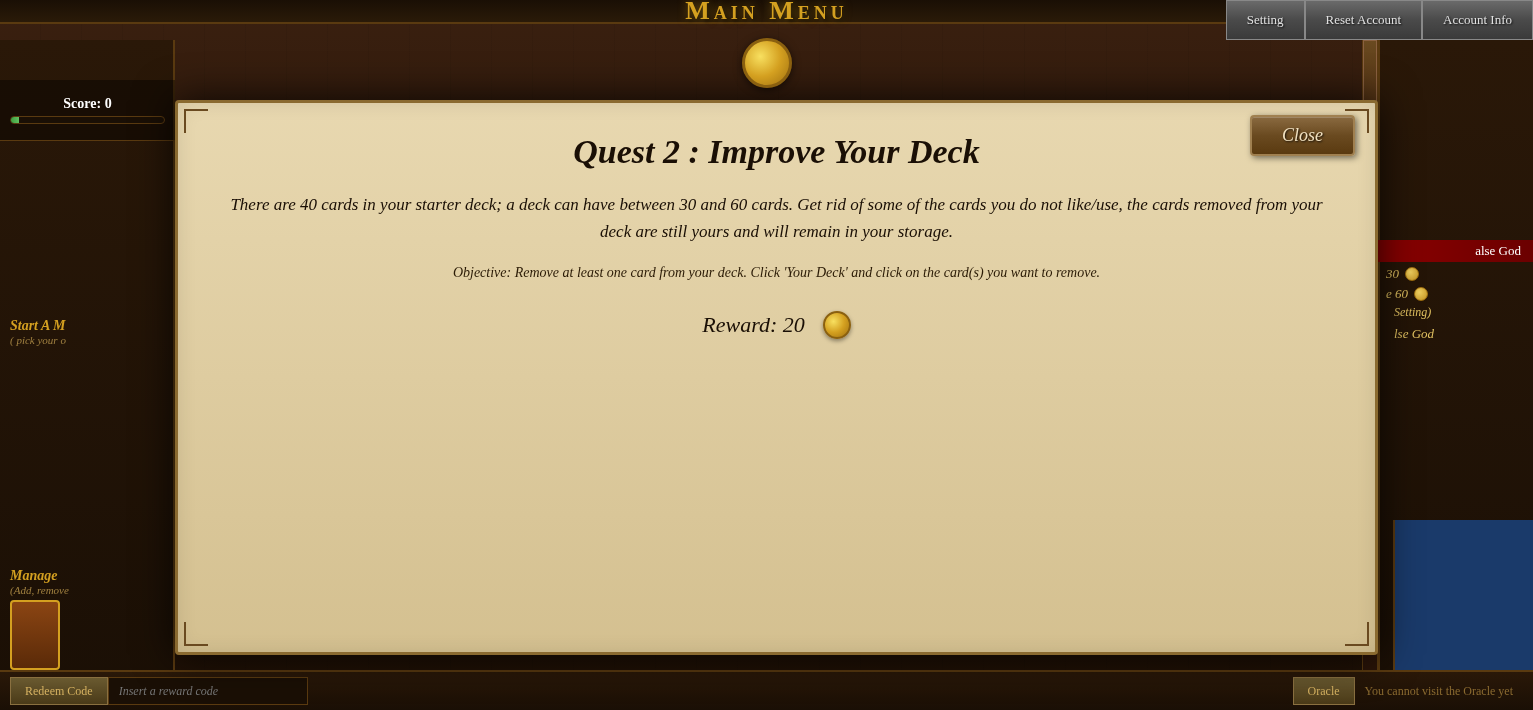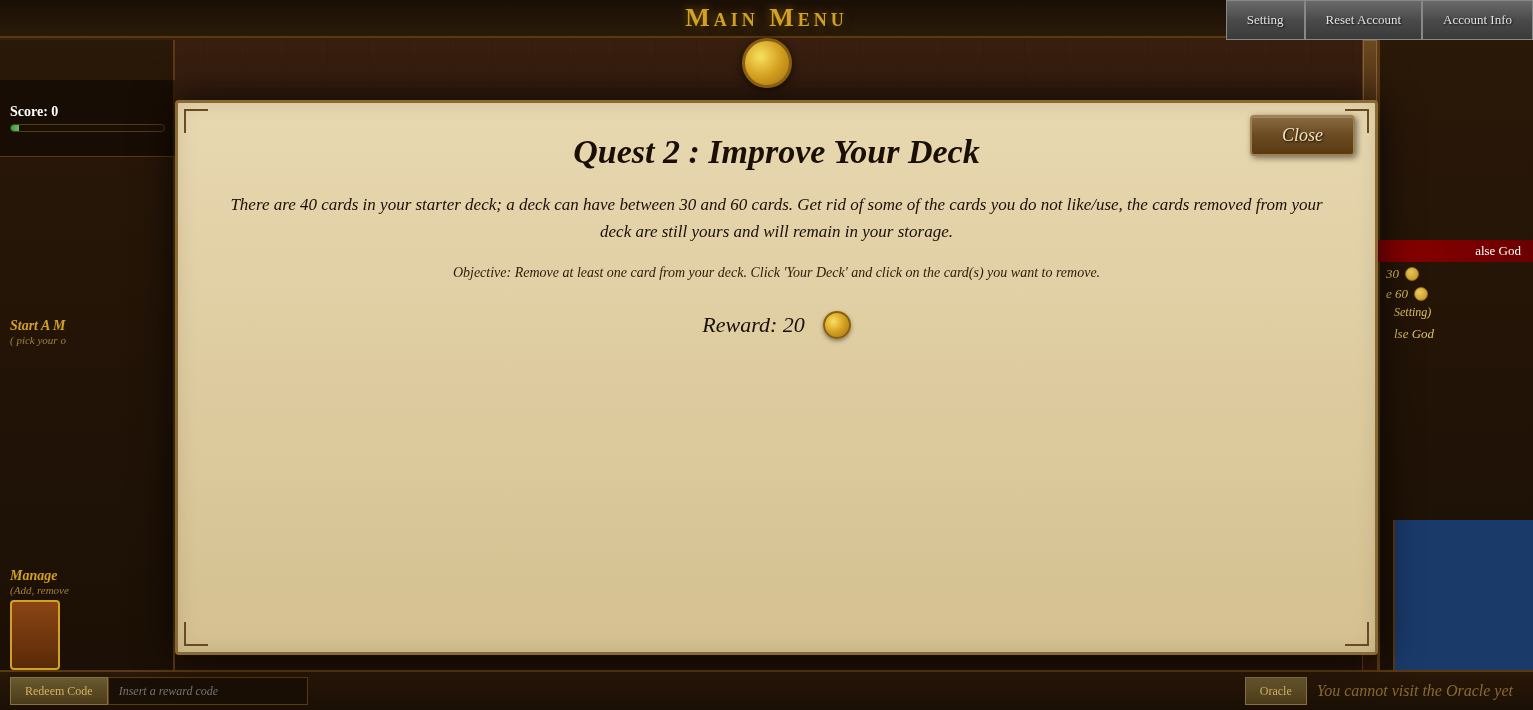--- a/index.html
+++ b/index.html
@@ -27,21 +27,21 @@
         ),
         linear-gradient(180deg, #3a2010 0%, #2a1608 40%, #1e1005 100%);
     }
 
     
     .top-bar {
       position: absolute;
       top: 0;
       left: 0;
       right: 0;
-      height: 38px;
+      height: 24px;
       background: linear-gradient(180deg, #1a0f05 0%, #2a1a08 100%);
       border-bottom: 2px solid #5a3a10;
       display: flex;
       align-items: center;
       justify-content: center;
     }
 
     .main-menu-title {
       color: #d4a020;
       font-size: 26px;
@@ -83,23 +83,24 @@
       bottom: 0;
       background: linear-gradient(180deg, #2a1808 0%, #1a0f05 100%);
       border-right: 2px solid #5a3a10;
     }
 
     .score-bar {
       position: absolute;
       top: 40px;
       left: 0;
       width: 175px;
-      padding: 24px 10px;
+      padding: 16px 10px;
       background: rgba(0,0,0,0.4);
       border-bottom: 1px solid #5a3a10;
+      text-align: center;
     }
 
     .score-text {
       color: #ffffff;
       font-size: 14px;
       font-weight: bold;
     }
 
     .score-progress {
       margin-top: 4px;
@@ -279,22 +280,21 @@
 
     .bottom-right-section {
       display: flex;
       align-items: center;
       padding: 0 10px;
       gap: 0;
     }
 
     .oracle-status {
       color: #8a6a30;
-      font-size: 16px;
-      font-style: italic;
+      font-size: 12px;
       padding: 0 10px;
     }
 
     .modal {
       position: absolute;
       top: 100px;
       left: 175px;
       right: 155px;
       bottom: 55px;
       background: linear-gradient(180deg, #e8d8b0 0%, #d4c090 100%);

